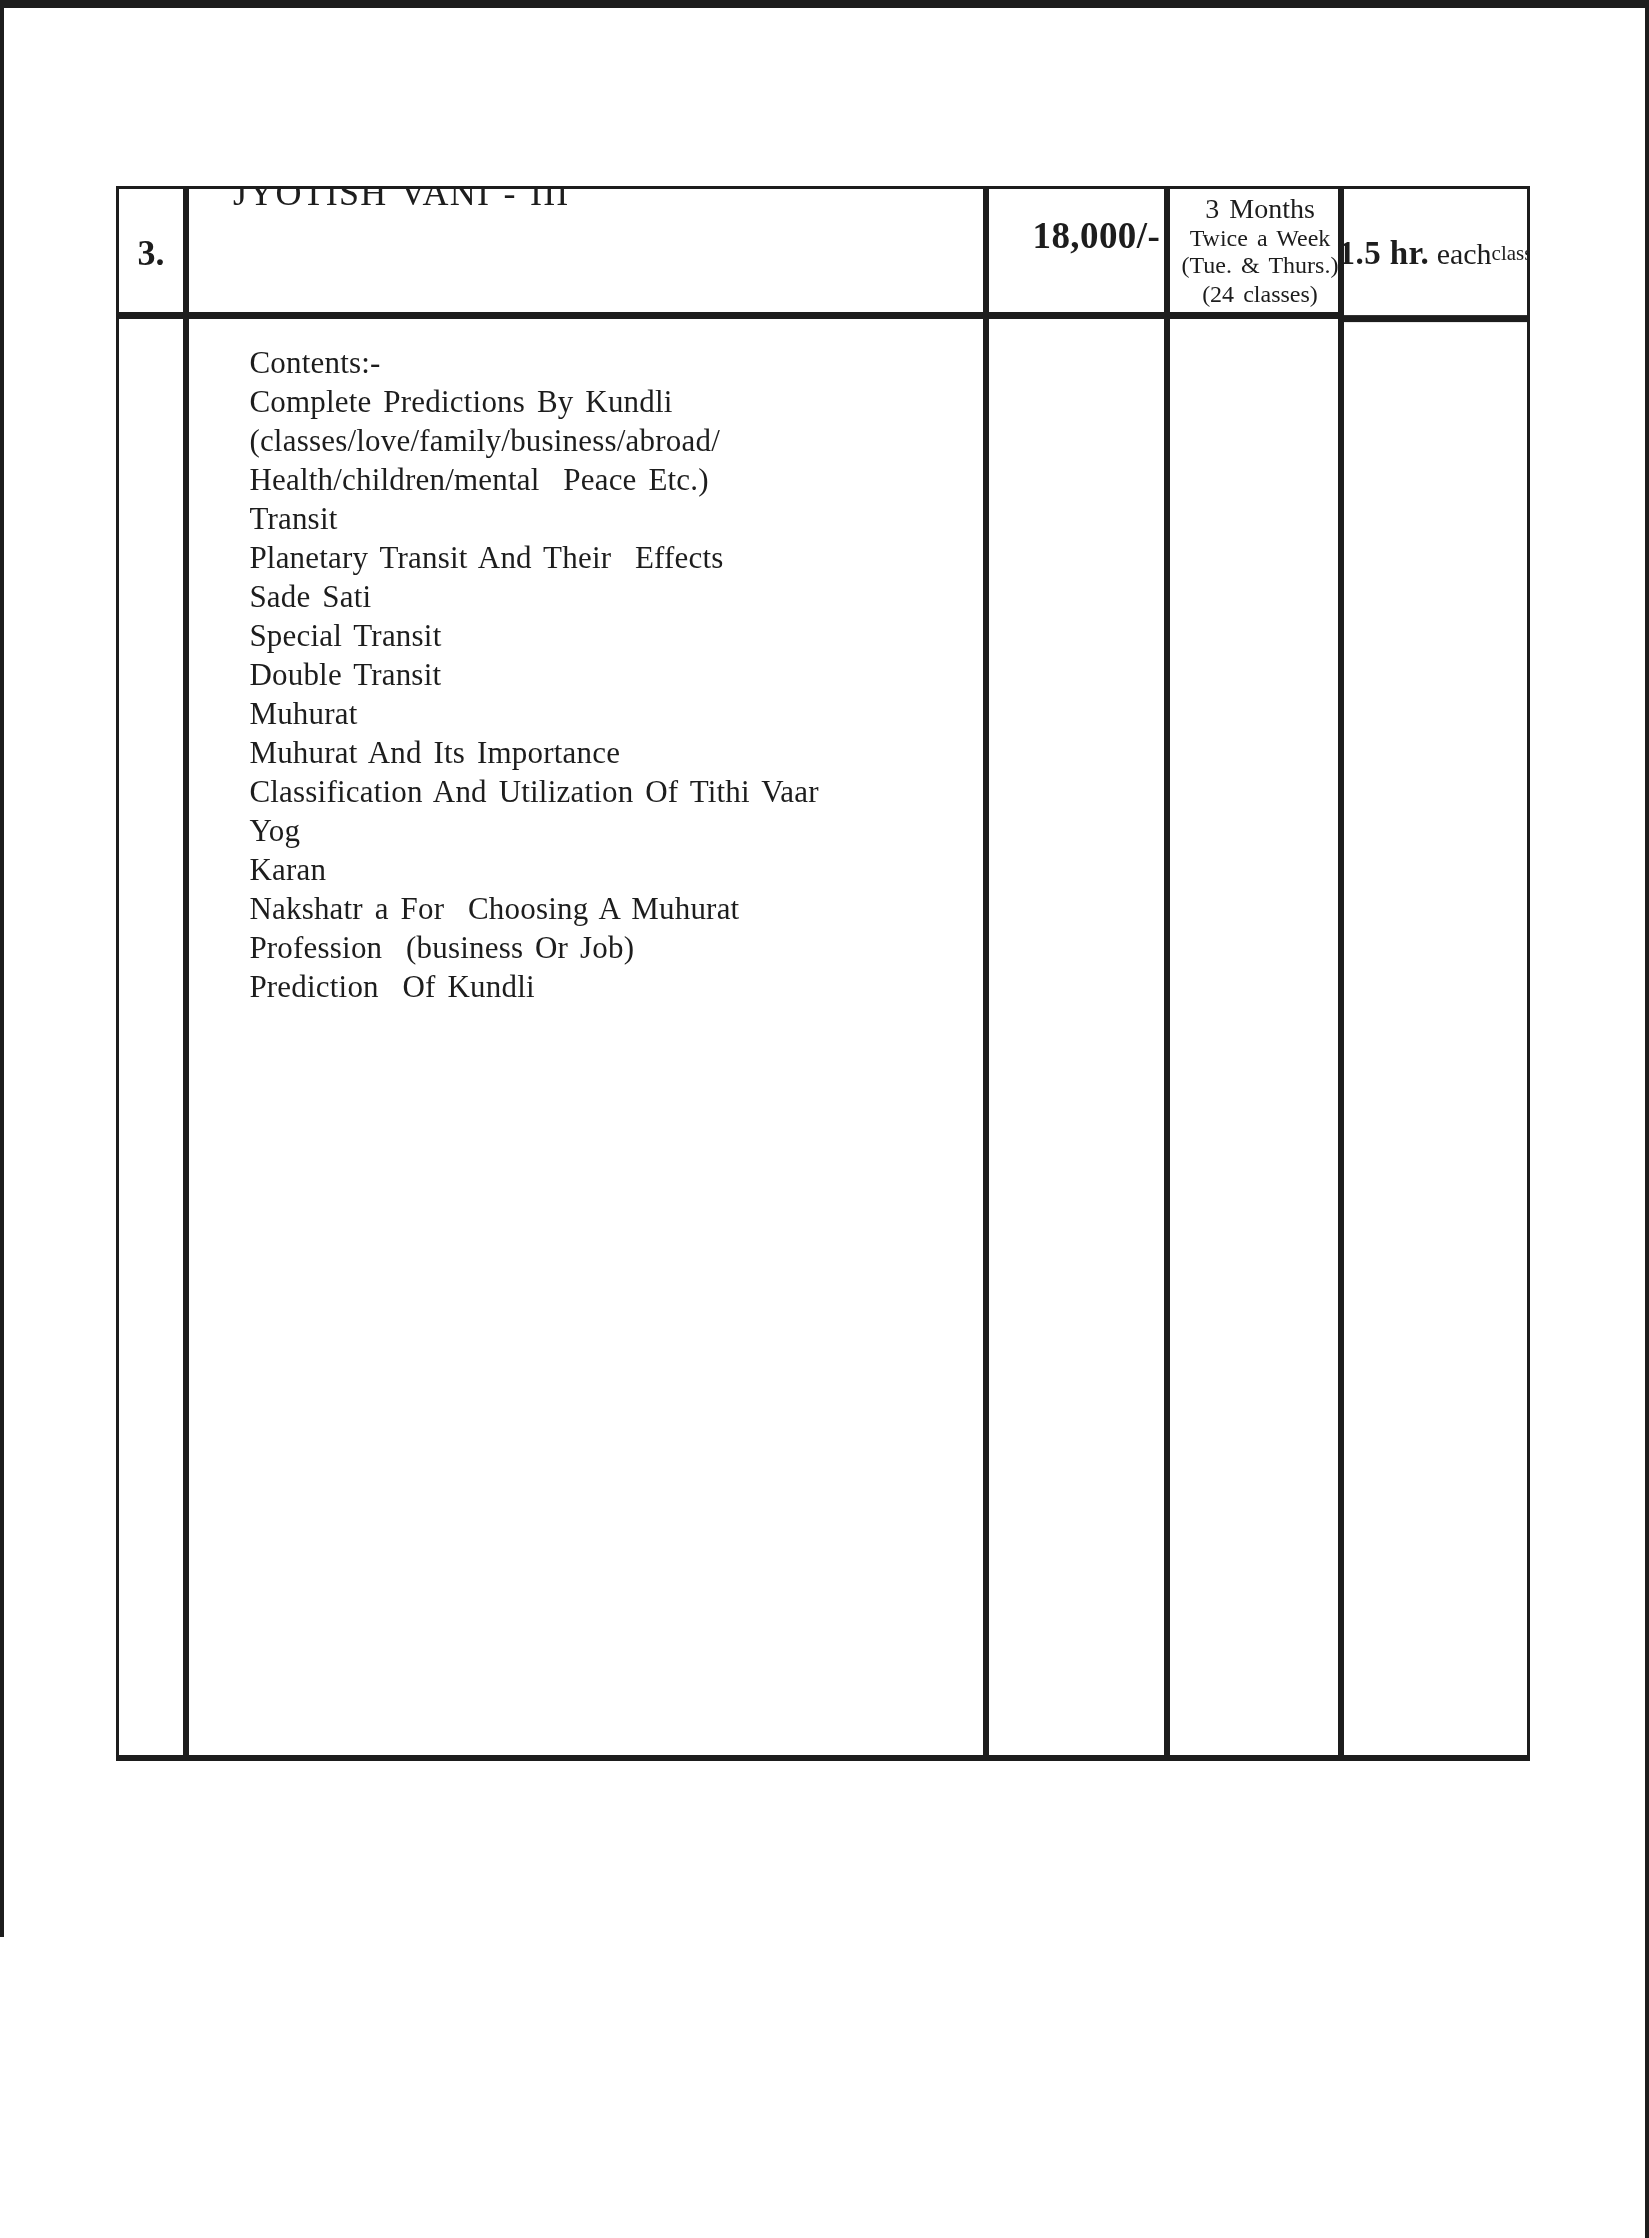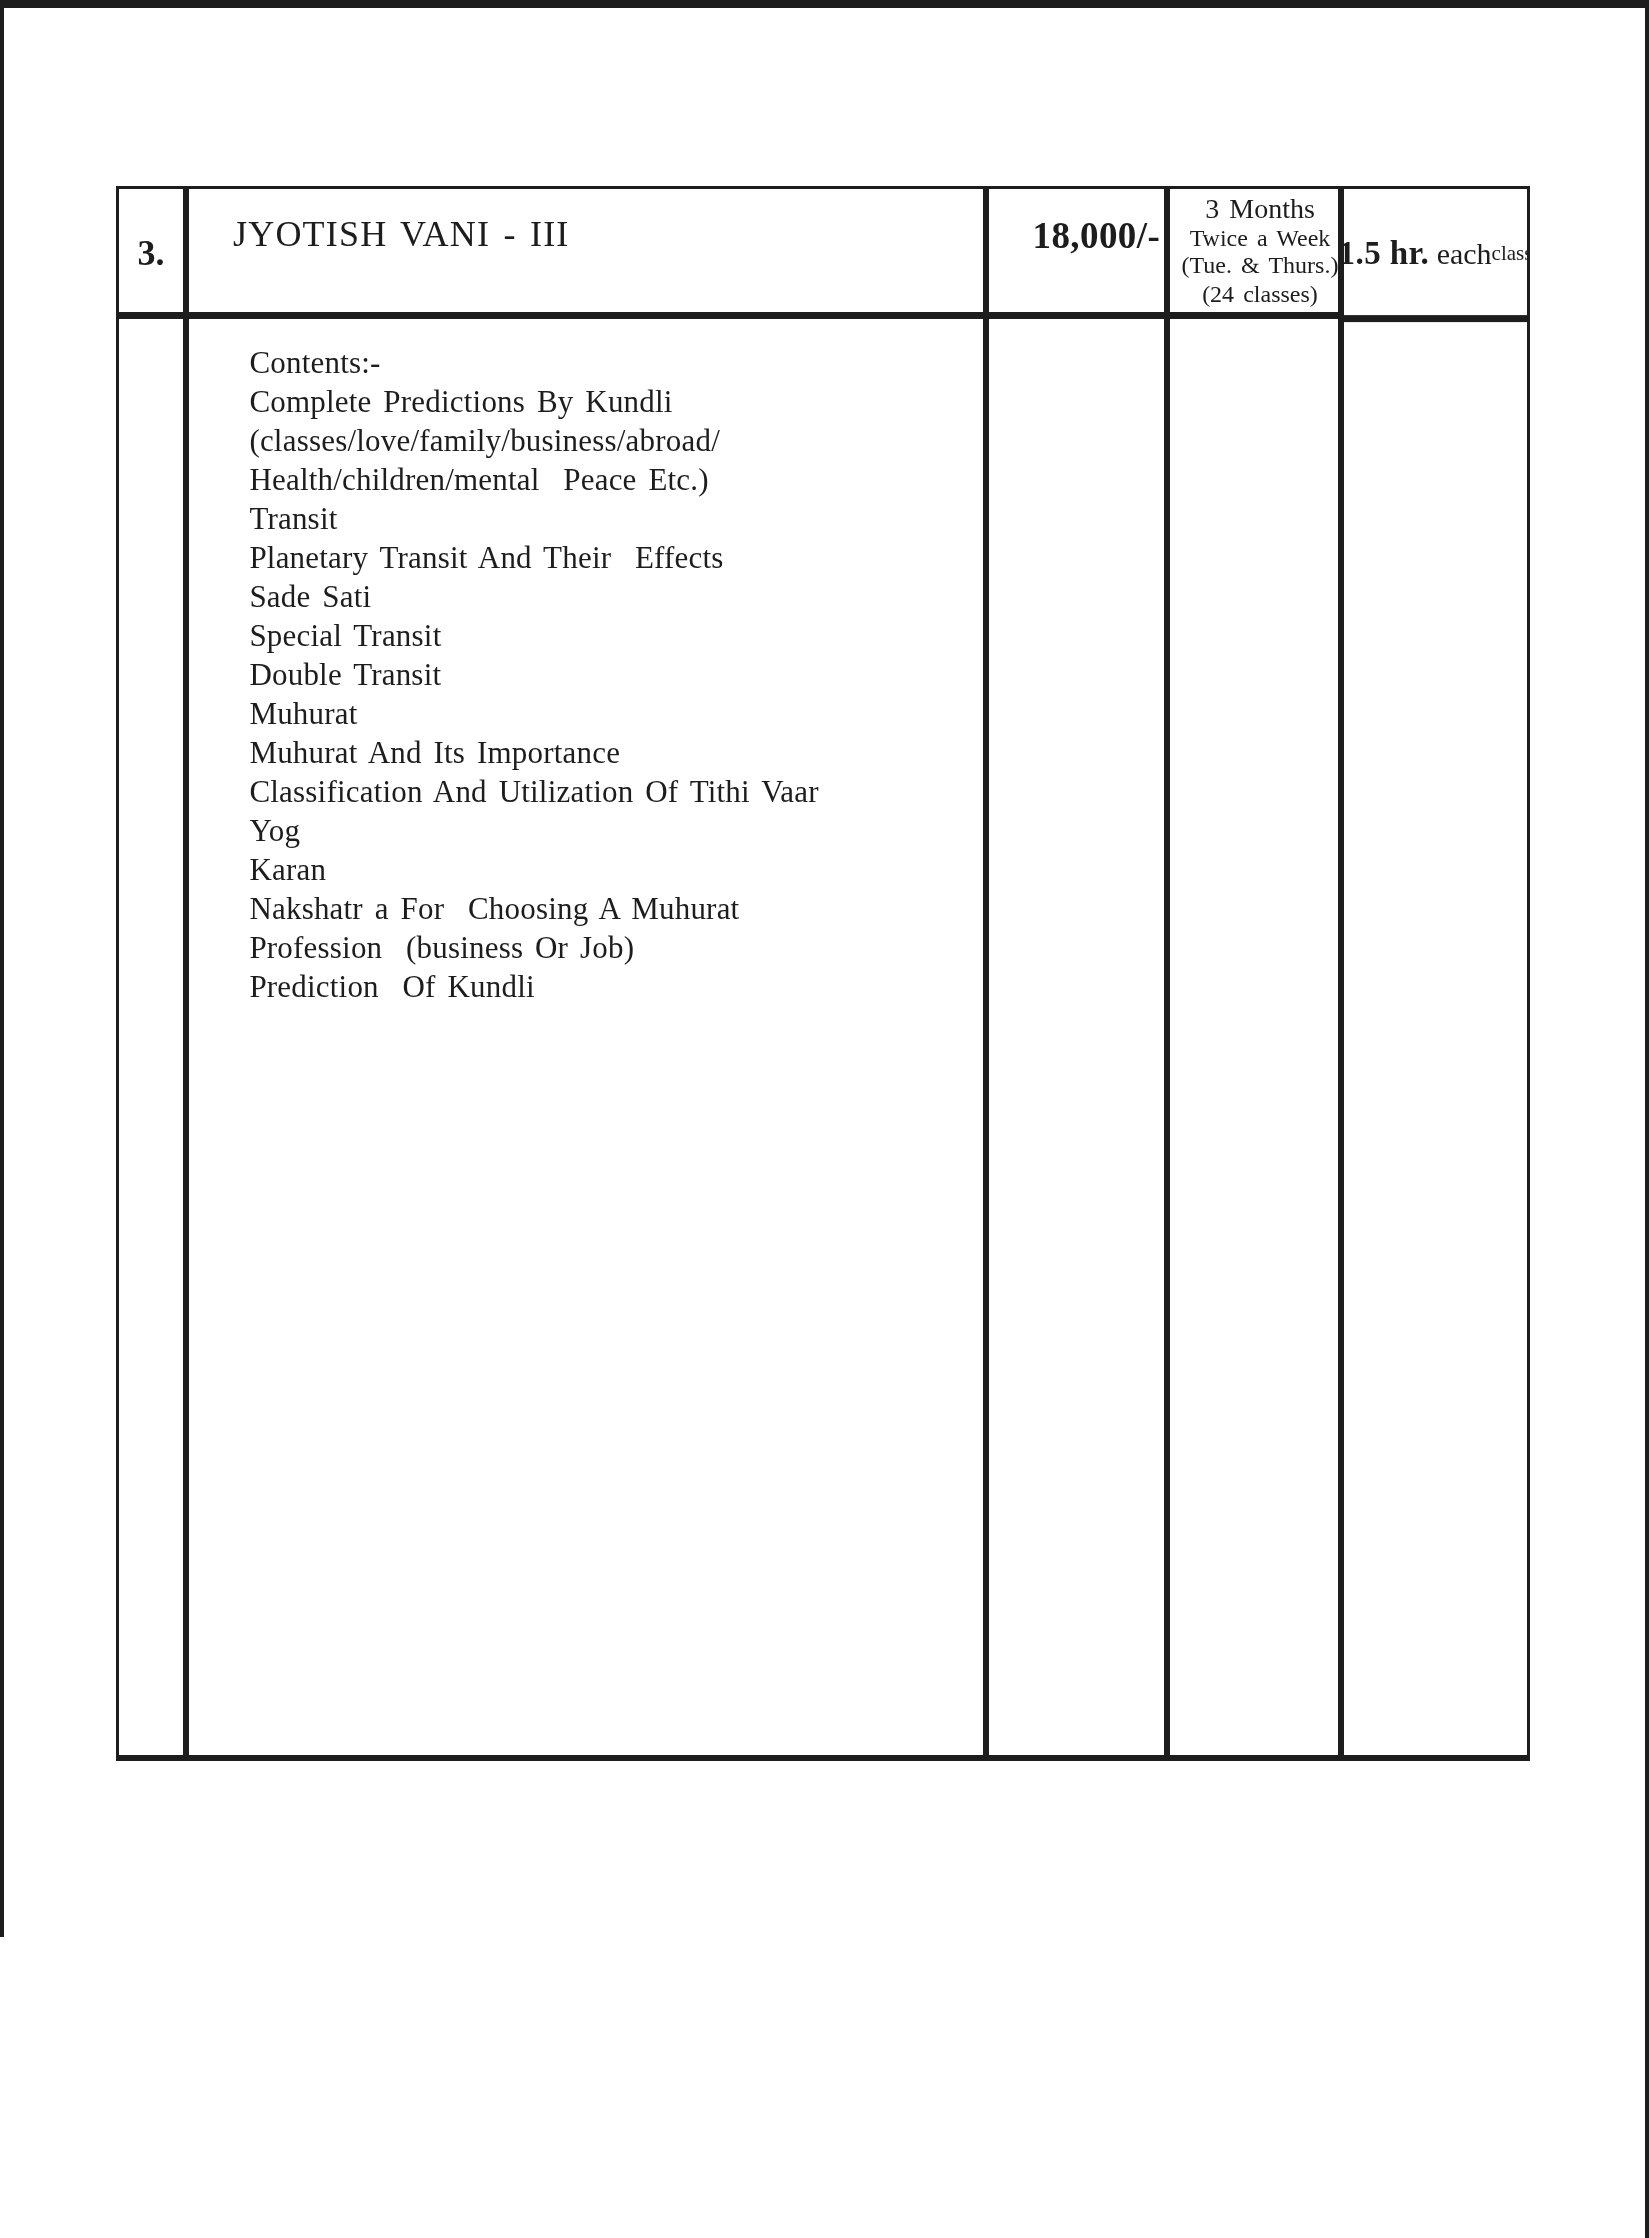--- a/index.html
+++ b/index.html
@@ -31,21 +31,21 @@
     grid-template-columns:70px 800px 181px 174px 183px;
     grid-template-rows:130px auto;
   }
   .cell{box-sizing:border-box;border-right:6.3px solid var(--ink);overflow:hidden;}
   .cell.last{border-right:none;}
   .hdr{border-bottom:7px solid var(--ink);}
 
   .serial-cell{display:flex;align-items:center;justify-content:center;}
   .serial{font-weight:bold;font-size:36px;transform:translateY(1.6px);}
 
-  .title-cell{display:flex;align-items:center;}
+  .title-cell{display:flex;align-items:flex-start;}
   .course-title{
     font-size:36px;letter-spacing:1.2px;word-spacing:3.1px;
     padding-left:44px;transform:translateY(-17.3px);white-space:pre;
   }
 
   .fee-cell{display:flex;align-items:center;justify-content:flex-end;}
   .fee{font-weight:bold;font-size:37px;padding-right:3.9px;transform:translateY(-15px);letter-spacing:0.4px;}
 
   .duration-cell{display:flex;flex-direction:column;align-items:center;justify-content:center;text-align:center;padding-left:12px;}
   .duration-line{font-size:24px;line-height:27px;white-space:pre;word-spacing:3.1px;}

